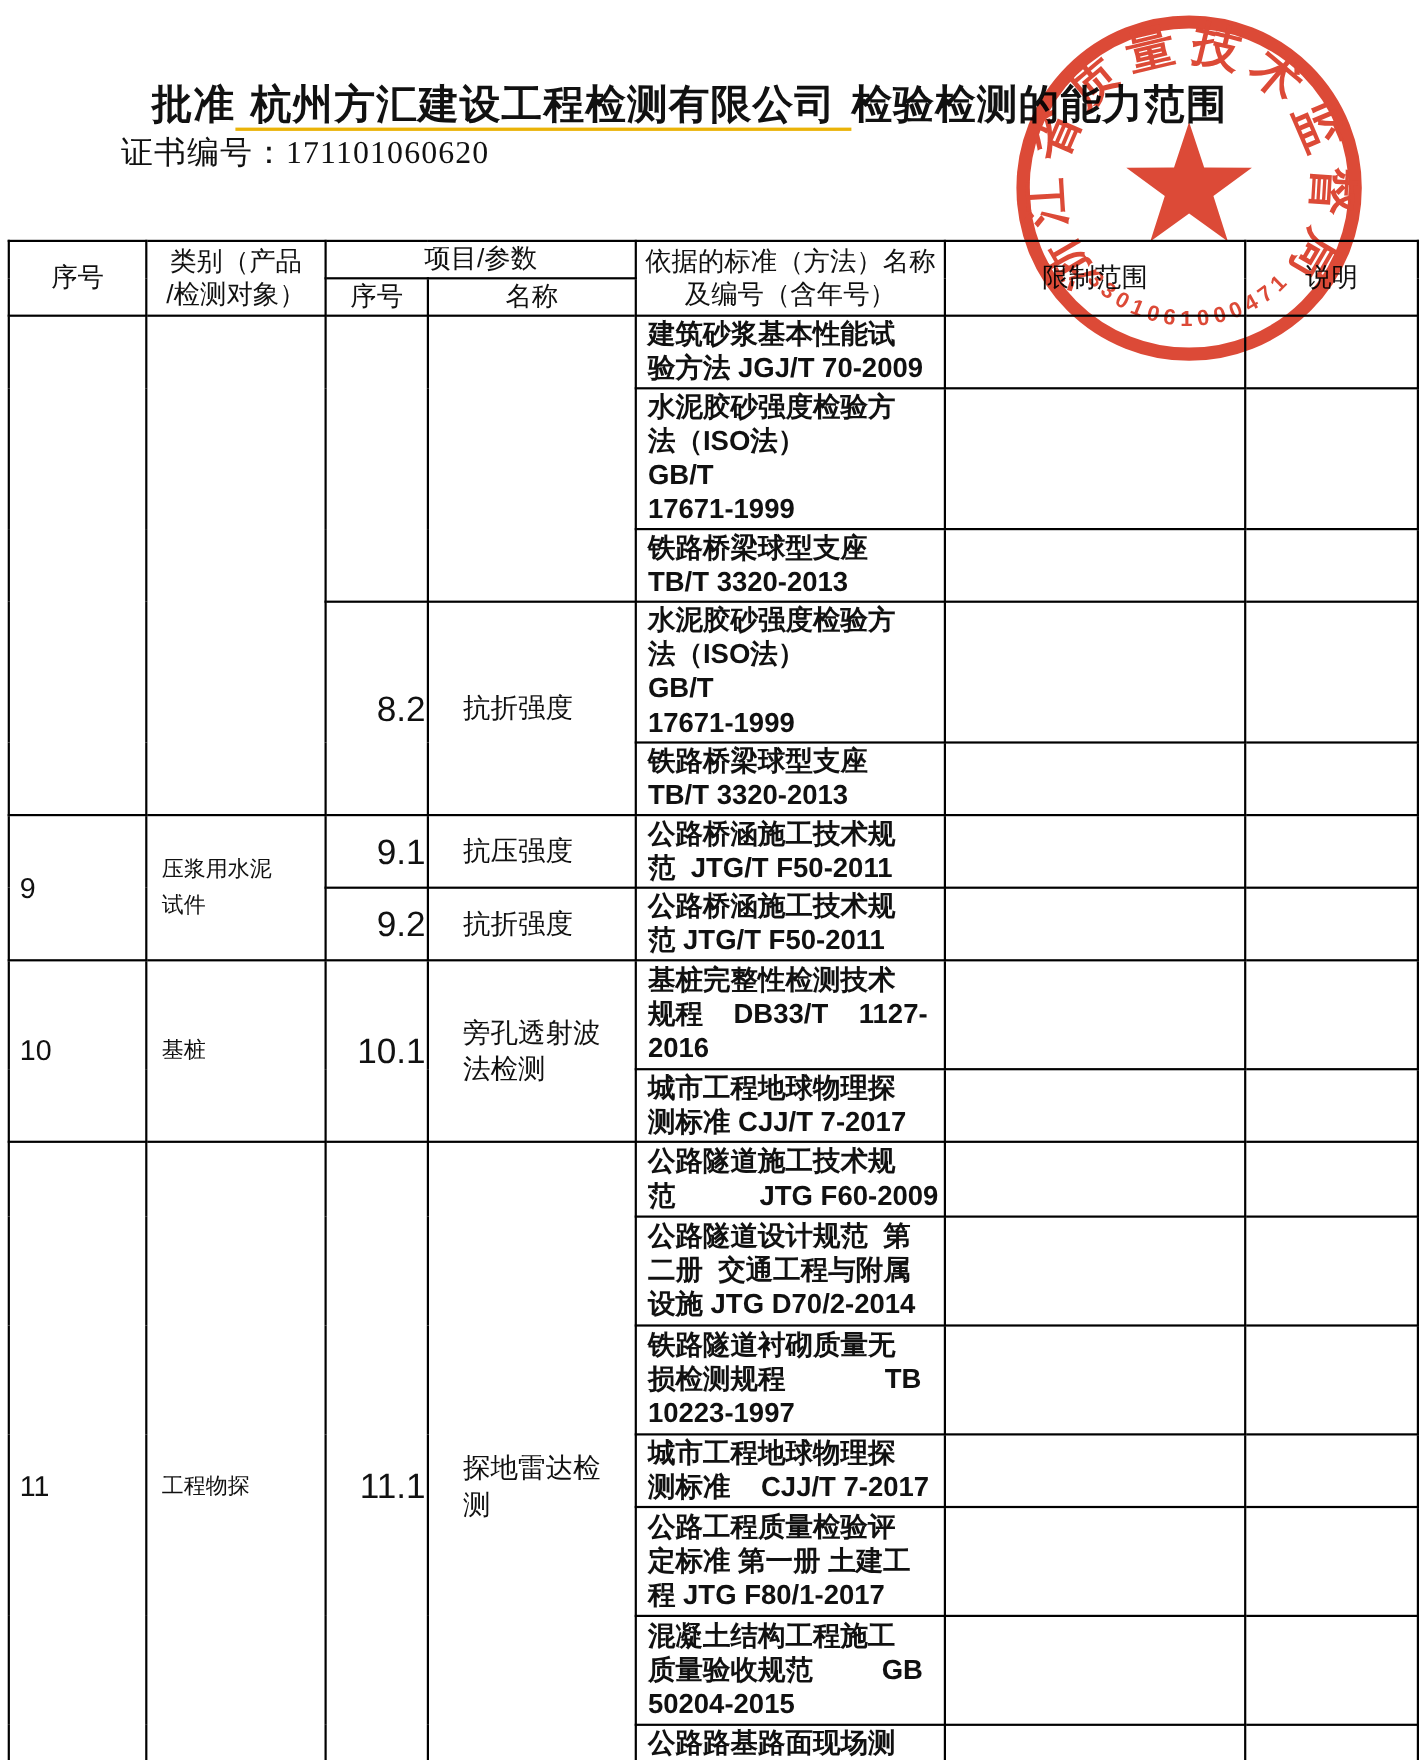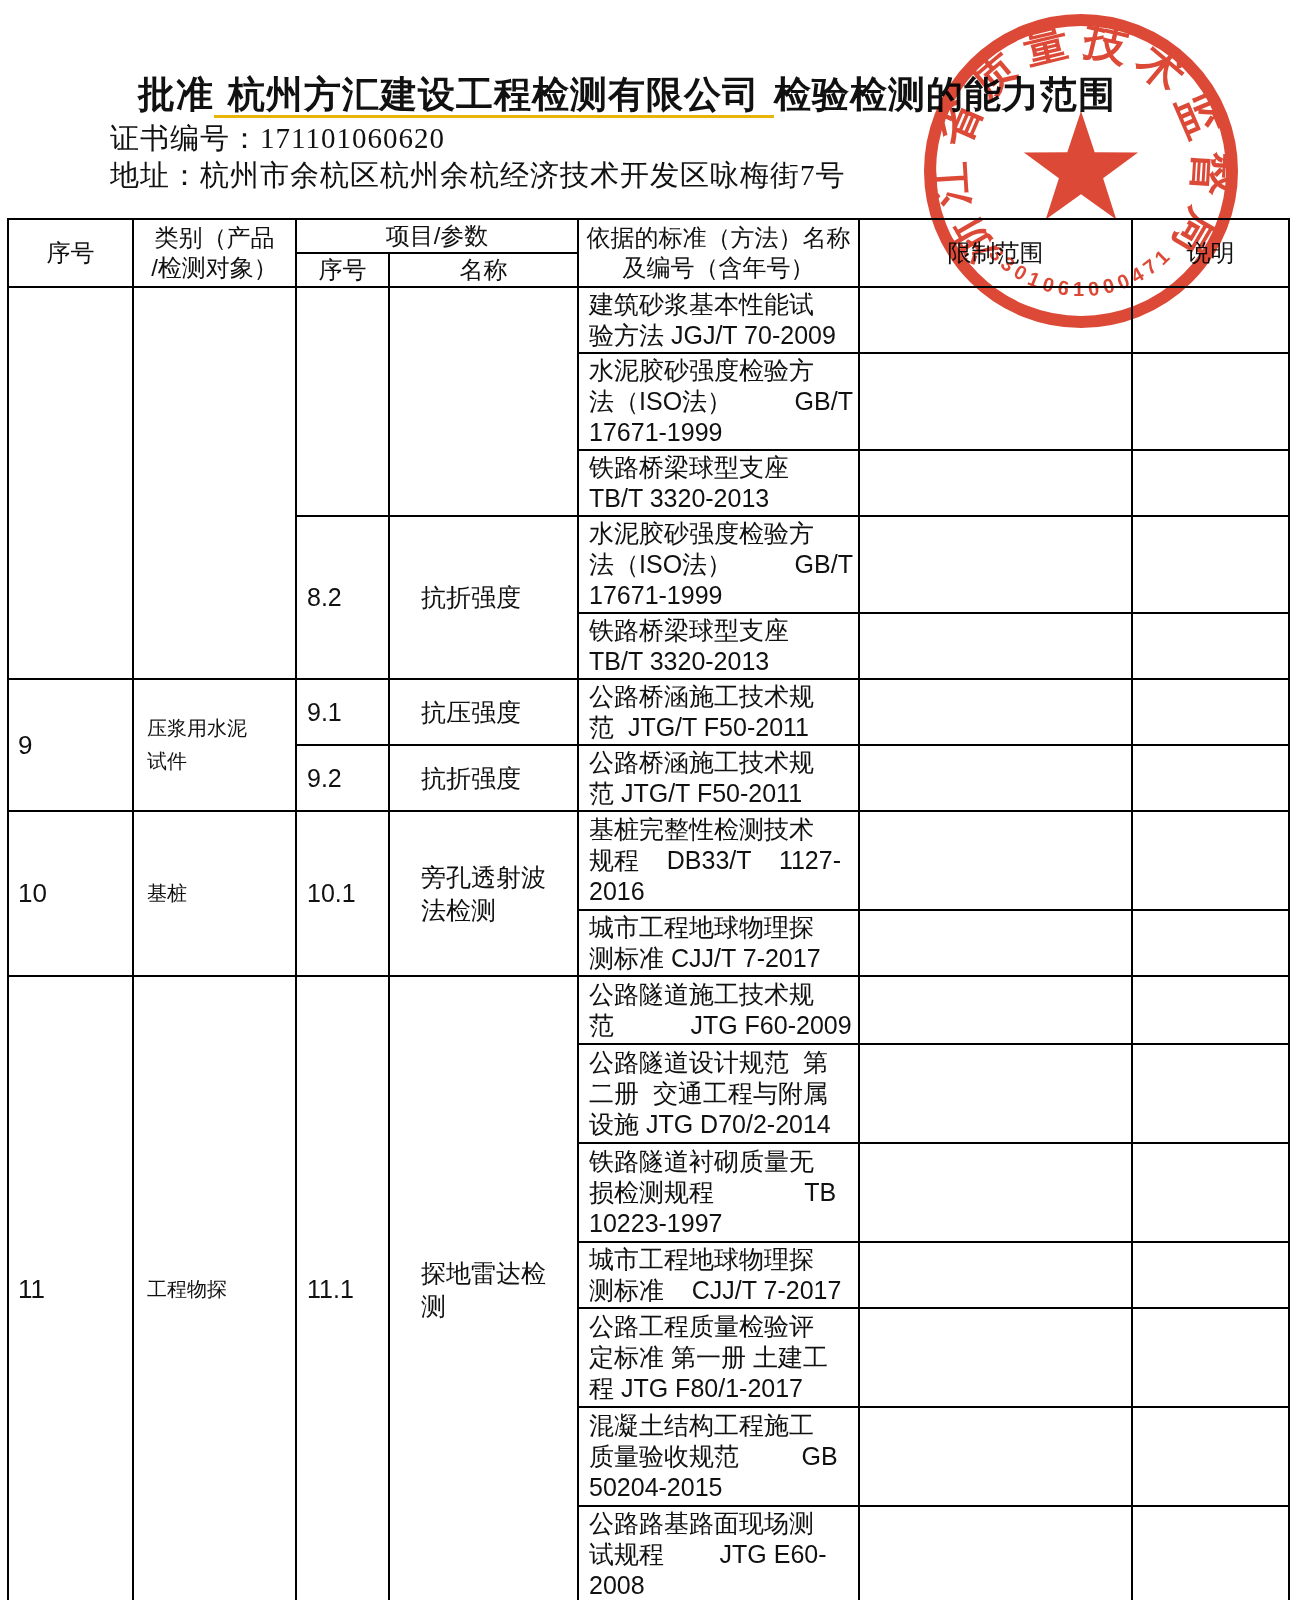--- a/index.html
+++ b/index.html
@@ -21,42 +21,41 @@
     position:absolute;left:7px;top:218px;border-collapse:collapse;table-layout:fixed;
     width:1283px;
   }
   table.cap td{
     border:2px solid #000;vertical-align:middle;overflow:hidden;
     font-family:"Liberation Sans","DejaVu Sans",serif; 
   }
   td.h{font-size:24px;text-align:center;line-height:30px;white-space:pre-line;}
   td.c-seq{font-size:26px;padding-left:9px;}
   td.c-cat{font-size:20px;padding-left:13px;line-height:33px;white-space:pre-line;}
-  td.c-no{font-size:25px;padding-left:10px;}
+  td.c-no{font-size:32px;padding-left:10px;text-align:right;}
   td.c-name{font-size:25px;padding-left:31px;line-height:33px;white-space:pre-line;}
   td.c-std{
-    font-size:25px;line-height:31px;padding:1px 4px 1px 10px;white-space:pre-wrap;
+    font-size:25px;line-height:31px;padding:1px 4px 1px 10px;white-space:pre-wrap;font-weight:bold;
   }
   td.c-empty{background:#fff;}
   
   .seal{
     position:absolute;left:916px;top:6px;width:330px;height:330px;
     mix-blend-mode:multiply;opacity:0.92;pointer-events:none;
   }
 </style>
 </head>
 <body>
 
 <div class="page">
 
   <div class="doc-title"><span>批准</span><span class="underlined">杭州方汇建设工程检测有限公司</span><span>检验检测的能力范围</span></div>
 
   <div class="hdr-line cert-line"><span>证书编号：</span><span>171101060620</span></div>
 
-  <div class="hdr-line addr-line"><span>地址：</span><span>杭州市余杭区杭州余杭经济技术开发区咏梅街7号</span></div>
 
   <table class="cap">
     <colgroup>
       <col style="width:125px">
         <col style="width:163px">
         <col style="width:93px">
       <col style="width:189px">
         <col style="width:281px">
         <col style="width:273px">
       <col style="width:157px">

